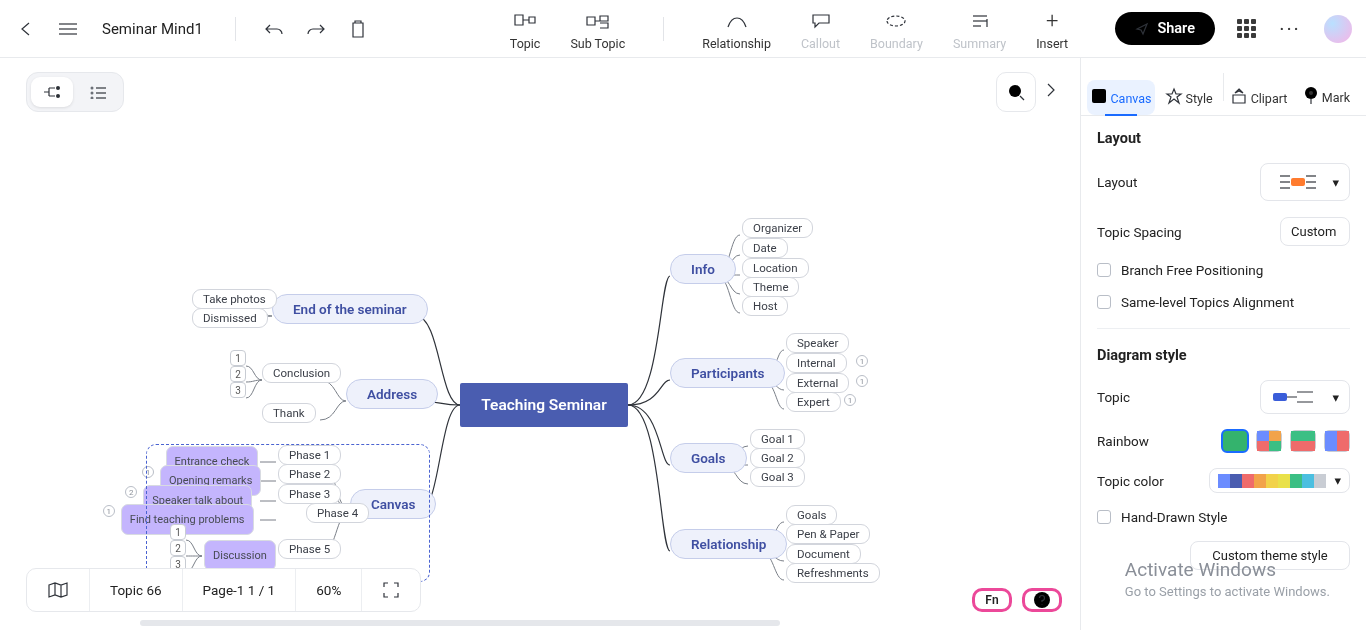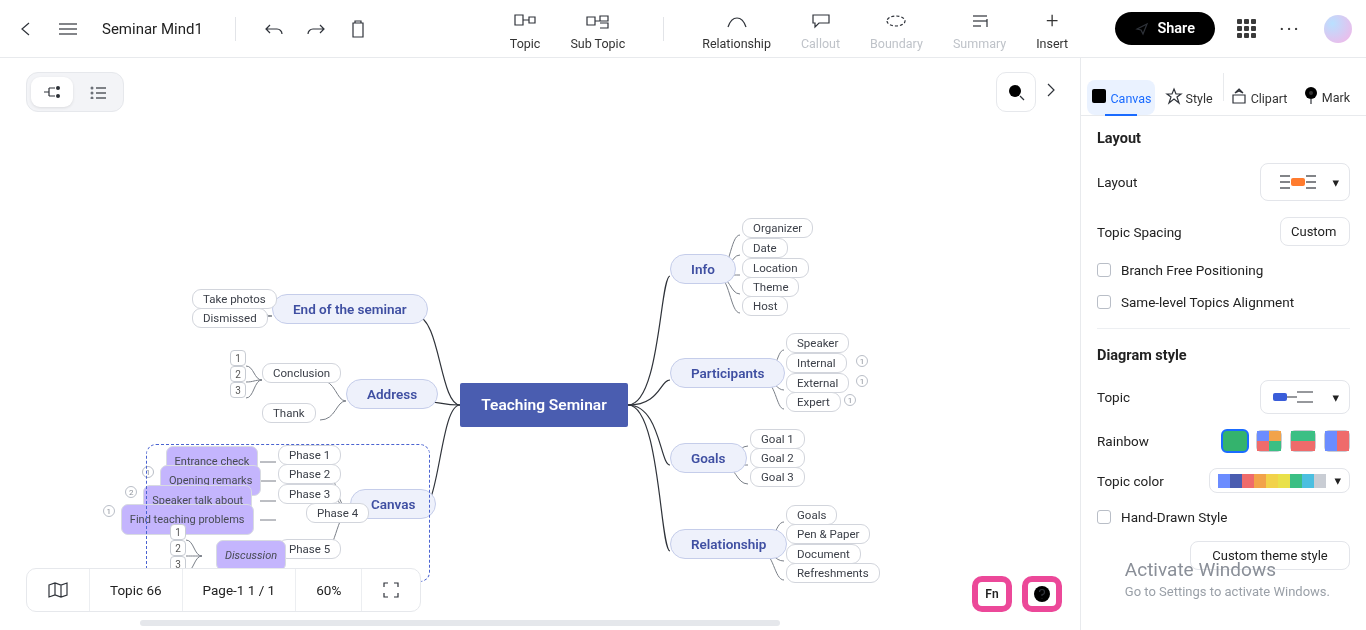--- a/index.html
+++ b/index.html
@@ -26,21 +26,21 @@
   .view-toggle { position:absolute; top:14px; left:26px; display:flex; background:#f3f4f7; border-radius:12px; padding:4px; gap:4px; border:1px solid #e6e8ec;}
   .view-toggle .opt { width:42px; height:30px; display:flex; align-items:center; justify-content:center; border-radius:9px; color:#6a6f77;}
   .view-toggle .opt.active { background:#fff; box-shadow:0 1px 3px rgba(0,0,0,.1); color:#2b2f36;}
   .search-float { position:absolute; top:14px; right:18px; display:flex; align-items:center; gap:10px;}
   .search-float .sq{ width:40px; height:40px; border:1px solid #e6e8ec; border-radius:10px; background:#fff; display:flex; align-items:center; justify-content:center; color:#2b2f36;}
   
   .status { position:absolute; left:26px; bottom:18px; display:flex; align-items:center; height:44px; border:1px solid #e6e8ec; border-radius:10px; background:#fff; font-size:13.5px;}
   .status > div { padding:0 20px; height:100%; display:flex; align-items:center; gap:6px; border-right:1px solid #eceef1;}
   .status > div:last-child{ border-right:none;}
   .status-right { position:absolute; right:18px; bottom:18px; display:flex; gap:10px;}
-  .status-right .sq{ width:40px; height:36px; border:6px solid #ec4899; border-radius:10px; background:#fff; display:flex; align-items:center; justify-content:center;}
+  .status-right .sq{ width:40px; height:24px; border:3px solid #ec4899; border-radius:10px; background:#fff; display:flex; align-items:center; justify-content:center;}
   .hscroll { position:absolute; left:140px; right:300px; bottom:4px; height:6px; background:#e5e7eb; border-radius:3px;}
   
   .mind { position:absolute; inset:0; }
   .edges{ position:absolute; inset:0; }
   .node, .leaf, .subleaf { position:absolute; font-size:11.5px; border-radius:9px; white-space:nowrap;}
   .leaf { border:1px solid #d2d5dc; background:#fff; padding:2px 10px; color:#3c4049;}
   .subleaf { border:1px solid #d8dbe1; background:#c4b5fd; padding:8px 8px; border-radius:7px; color:#474b53; font-size:11px;}
   .branch { position:absolute; padding:6px 20px; border:1px solid #c5cdea; background:#eef1fb; color:#3f4fa2; font-size:13.5px; font-weight:600; border-radius:18px;}
   .root { position:absolute; left:460px; top:325px; width:168px; height:44px; background:#4a5db0; color:#fff; display:flex; align-items:center; justify-content:center; font-size:15.5px; font-weight:600; border-radius:2px;}
   .chip { position:absolute; width:16px; height:16px; border:1px solid #c8ccd3; border-radius:4px; background:#fff; font-size:10px; display:flex; align-items:center; justify-content:center; color:#555;}
@@ -343,21 +343,21 @@
           <div class="subleaf" style="top: 427px; left: 143.2px;">Speaker talk about</div>
           <div class="note" style="left: 125.2px; top: 428px;">
             <span class="dot">2</span>
           </div>
           <div class="leaf" style="top: 445px; right: auto; left: 278px; margin-left: 28px;">Phase 4</div>
           <div class="subleaf" style="top: 446px; left: 120.8px;">Find teaching problems</div>
           <div class="note" style="left: 102.8px; top: 447px;">
             <span class="dot">1</span>
           </div>
           <div class="leaf" style="top: 481px; right: auto; left: 278px;">Phase 5</div>
-          <div class="subleaf" style="top: 482px; left: 216px; font-style: italic;">Discussion</div>
+          <div class="subleaf" style="top: 482px; left: 204px;">Discussion</div>
           <div class="chip" style="left: 170px; top: 466px;">1</div>
           <div class="chip" style="left: 170px; top: 482px;">2</div>
           <div class="chip" style="left: 170px; top: 498px;">3</div>
         </div>
 
       <div class="boundary" style="left:146px; top:386px; width:284px; height:138px;"></div>
     </div>
 
     <div class="status">
       <div>

